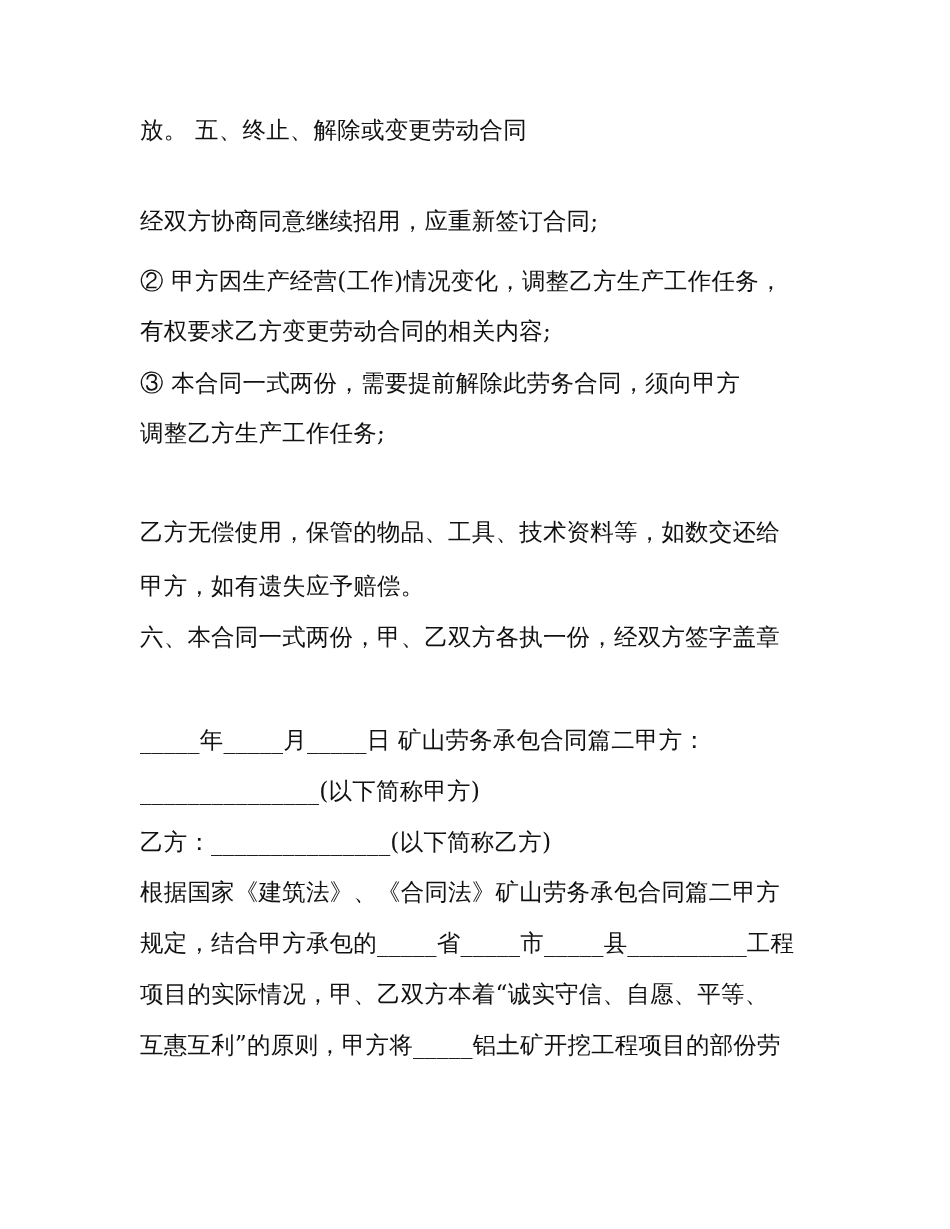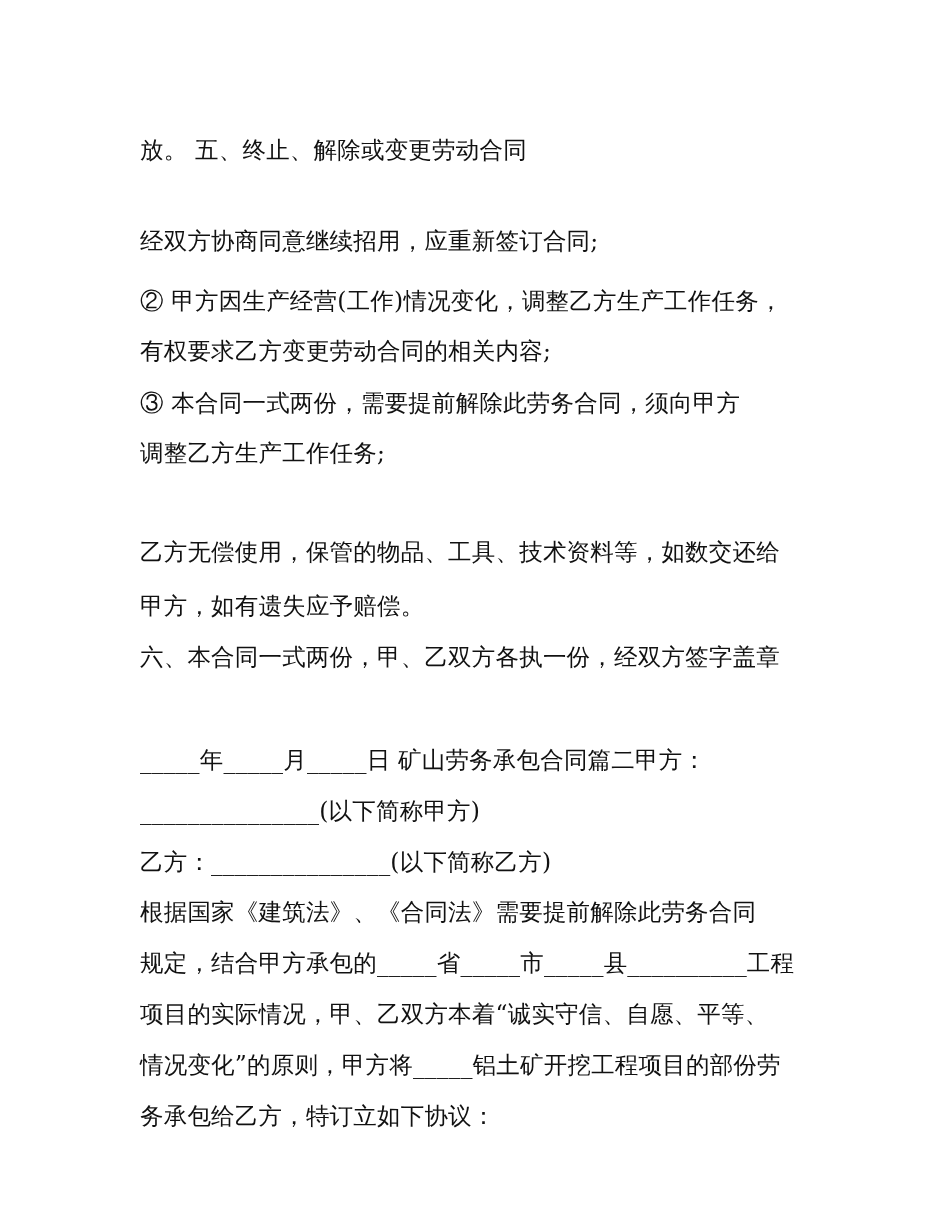--- a/index.html
+++ b/index.html
@@ -23,37 +23,35 @@
       height: 1229px;
       background: #ffffff;
     }
     .line {
       position: absolute;
       left: 140px;
       font-size: 23.5px;
       line-height: 30px;
       white-space: pre;
       letter-spacing: 0.2px;
-      margin-top: 20px;
     }
   </style>
 </head>
 <body>
 
 <div class="page">
   <div class="line" style="top:115px">放。 五、终止、解除或变更劳动合同</div>
   <div class="line" style="top:206px">经双方协商同意继续招用，应重新签订合同;</div>
   <div class="line" style="top:266px">② 甲方因生产经营(工作)情况变化，调整乙方生产工作任务，</div>
   <div class="line" style="top:316px">有权要求乙方变更劳动合同的相关内容;</div>
   <div class="line" style="top:368px">③ 本合同一式两份，需要提前解除此劳务合同，须向甲方</div>
   <div class="line" style="top:418px">调整乙方生产工作任务;</div>
   <div class="line" style="top:517px">乙方无偿使用，保管的物品、工具、技术资料等，如数交还给</div>
   <div class="line" style="top:571px">甲方，如有遗失应予赔偿。</div>
   <div class="line" style="top:622px">六、本合同一式两份，甲、乙双方各执一份，经双方签字盖章</div>
   <div class="line" style="top:725px">_____年_____月_____日 矿山劳务承包合同篇二甲方：</div>
   <div class="line" style="top:776px">_______________(以下简称甲方)</div>
   <div class="line" style="top:827px">乙方：_______________(以下简称乙方)</div>
-  <div class="line" style="top:877px">根据国家《建筑法》、《合同法》需要提前解除此劳务合同</div>
+  <div class="line" style="top:877px">根据国家《建筑法》、《合同法》矿山劳务承包合同篇二甲方</div>
   <div class="line" style="top:928px">规定，结合甲方承包的_____省_____市_____县__________工程</div>
   <div class="line" style="top:979px">项目的实际情况，甲、乙双方本着“诚实守信、自愿、平等、</div>
-  <div class="line" style="top:1030px">情况变化”的原则，甲方将_____铝土矿开挖工程项目的部份劳</div>
-  <div class="line" style="top:1081px">务承包给乙方，特订立如下协议：</div>
+  <div class="line" style="top:1030px">互惠互利”的原则，甲方将_____铝土矿开挖工程项目的部份劳</div>
 </div>
 
 </body></html>

